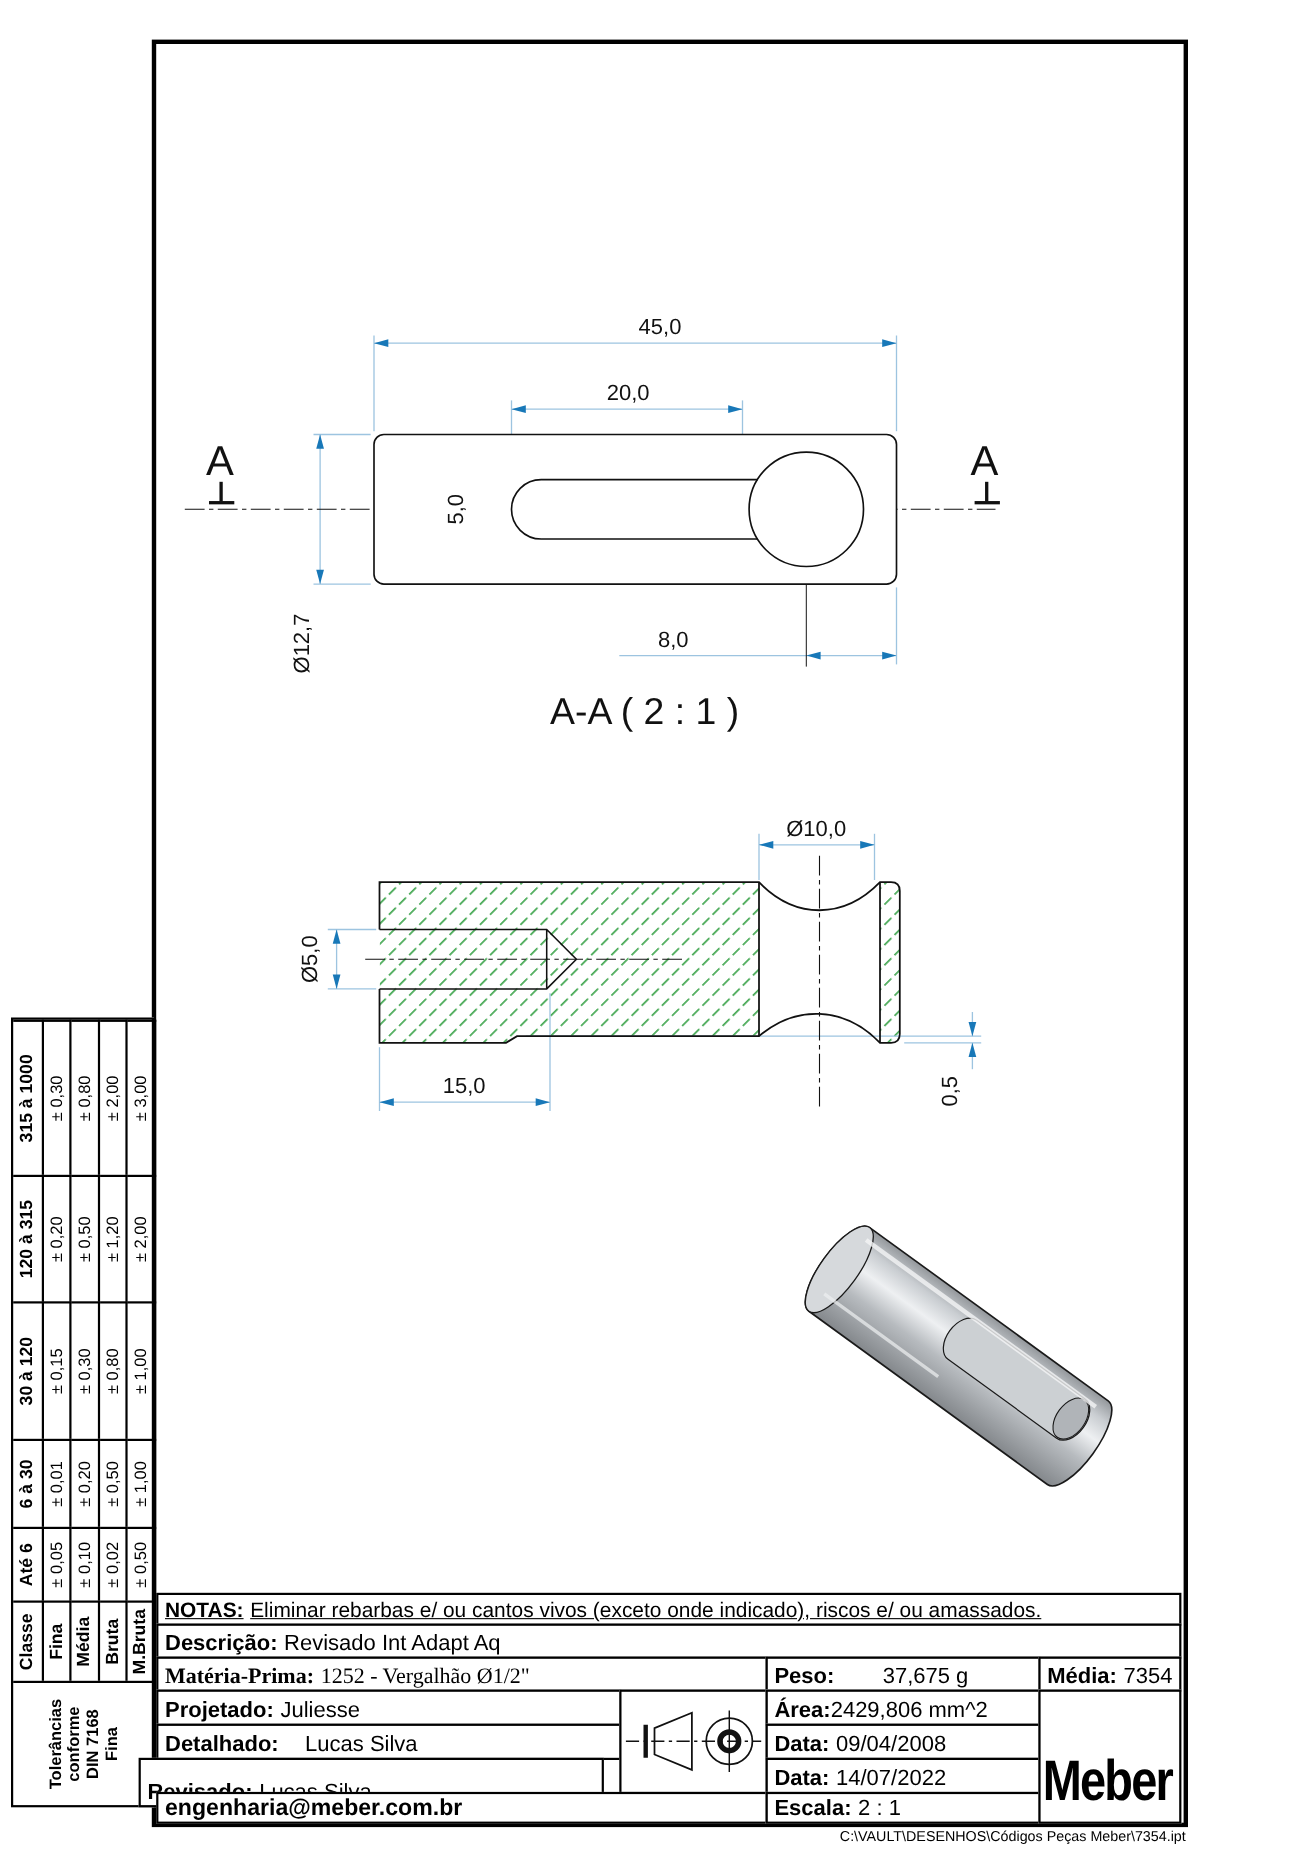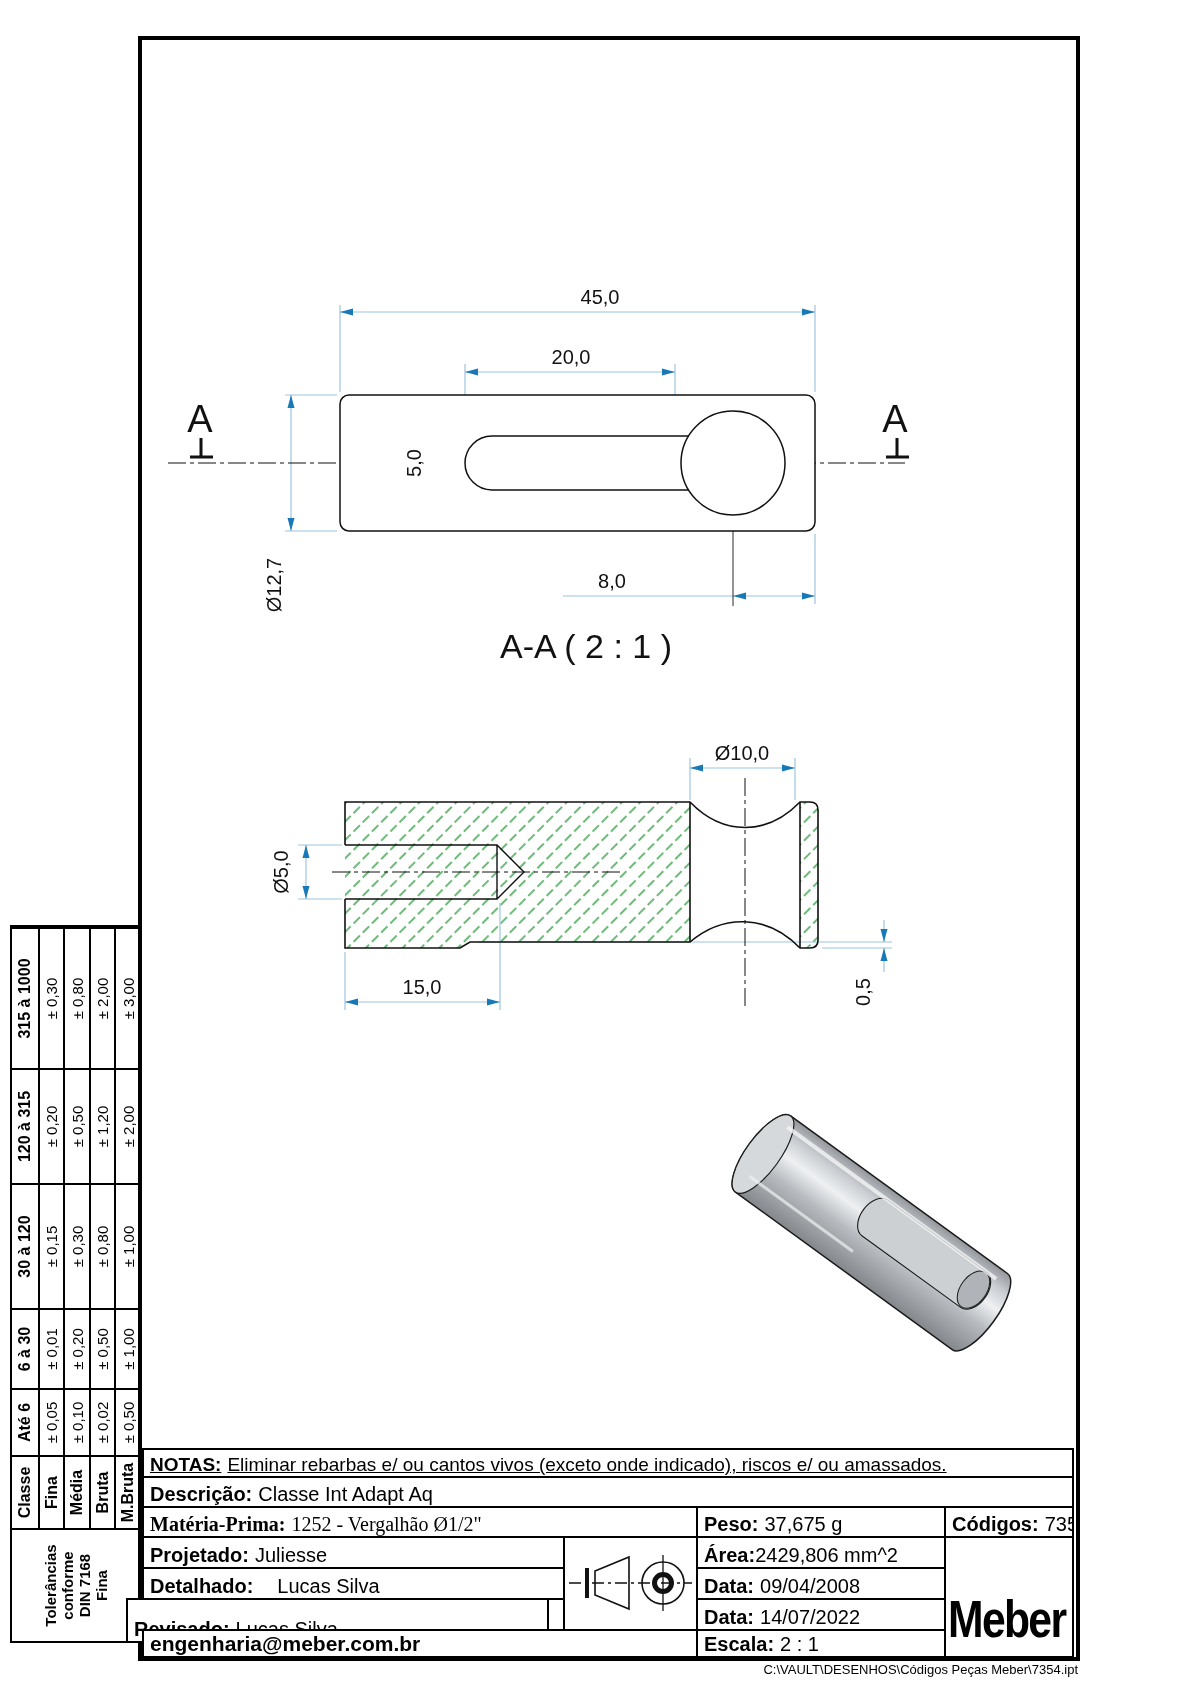--- a/index.html
+++ b/index.html
@@ -216,33 +216,33 @@
   </div>
 </div>
 
 <div class="cell" id="notas-cell" style="left:142px;top:1448px;width:932px;height:30px;">
   <span class="lbl">NOTAS:</span>
   <span>Eliminar rebarbas e/ ou cantos vivos (exceto onde indicado), riscos e/ ou amassados.</span>
 </div>
 
 <div class="cell" style="left:142px;top:1476px;width:932px;height:32px;font-size:20px;">
   <span class="lbl">Descrição:</span>
-  <span>Classe Int Adapt Aq</span>
+  <span>Revisado Int Adapt Aq</span>
 </div>
 
 <div class="cell" style="left:142px;top:1506px;width:556px;height:32px;font-size:20px;font-family:Liberation Serif, serif;">
   <span class="lbl">Matéria-Prima:</span>
   <span>1252 - Vergalhão Ø1/2"</span>
 </div>
-<div class="cell" style="left:696px;top:1506px;width:250px;height:32px;font-size:20px;">
+<div class="cell" style="left:696px;top:1506px;width:250px;height:32px;font-size:20px;gap:38px;">
   <span class="lbl">Peso:</span>
   <span>37,675 g</span>
 </div>
 <div class="cell" style="left:944px;top:1506px;width:130px;height:32px;font-size:20px;">
-  <span class="lbl">Códigos:</span>
+  <span class="lbl">Média:</span>
   <span>7354</span>
 </div>
 
 <div class="cell" style="left:142px;top:1536px;width:423px;height:33px;font-size:20px;">
   <span class="lbl">Projetado:</span>
   <span>Juliesse</span>
 </div>
 <div class="cell" style="left:142px;top:1567px;width:423px;height:33px;font-size:20px;gap:18px;">
   <span class="lbl">Detalhado:</span>
   <span>Lucas Silva</span>

